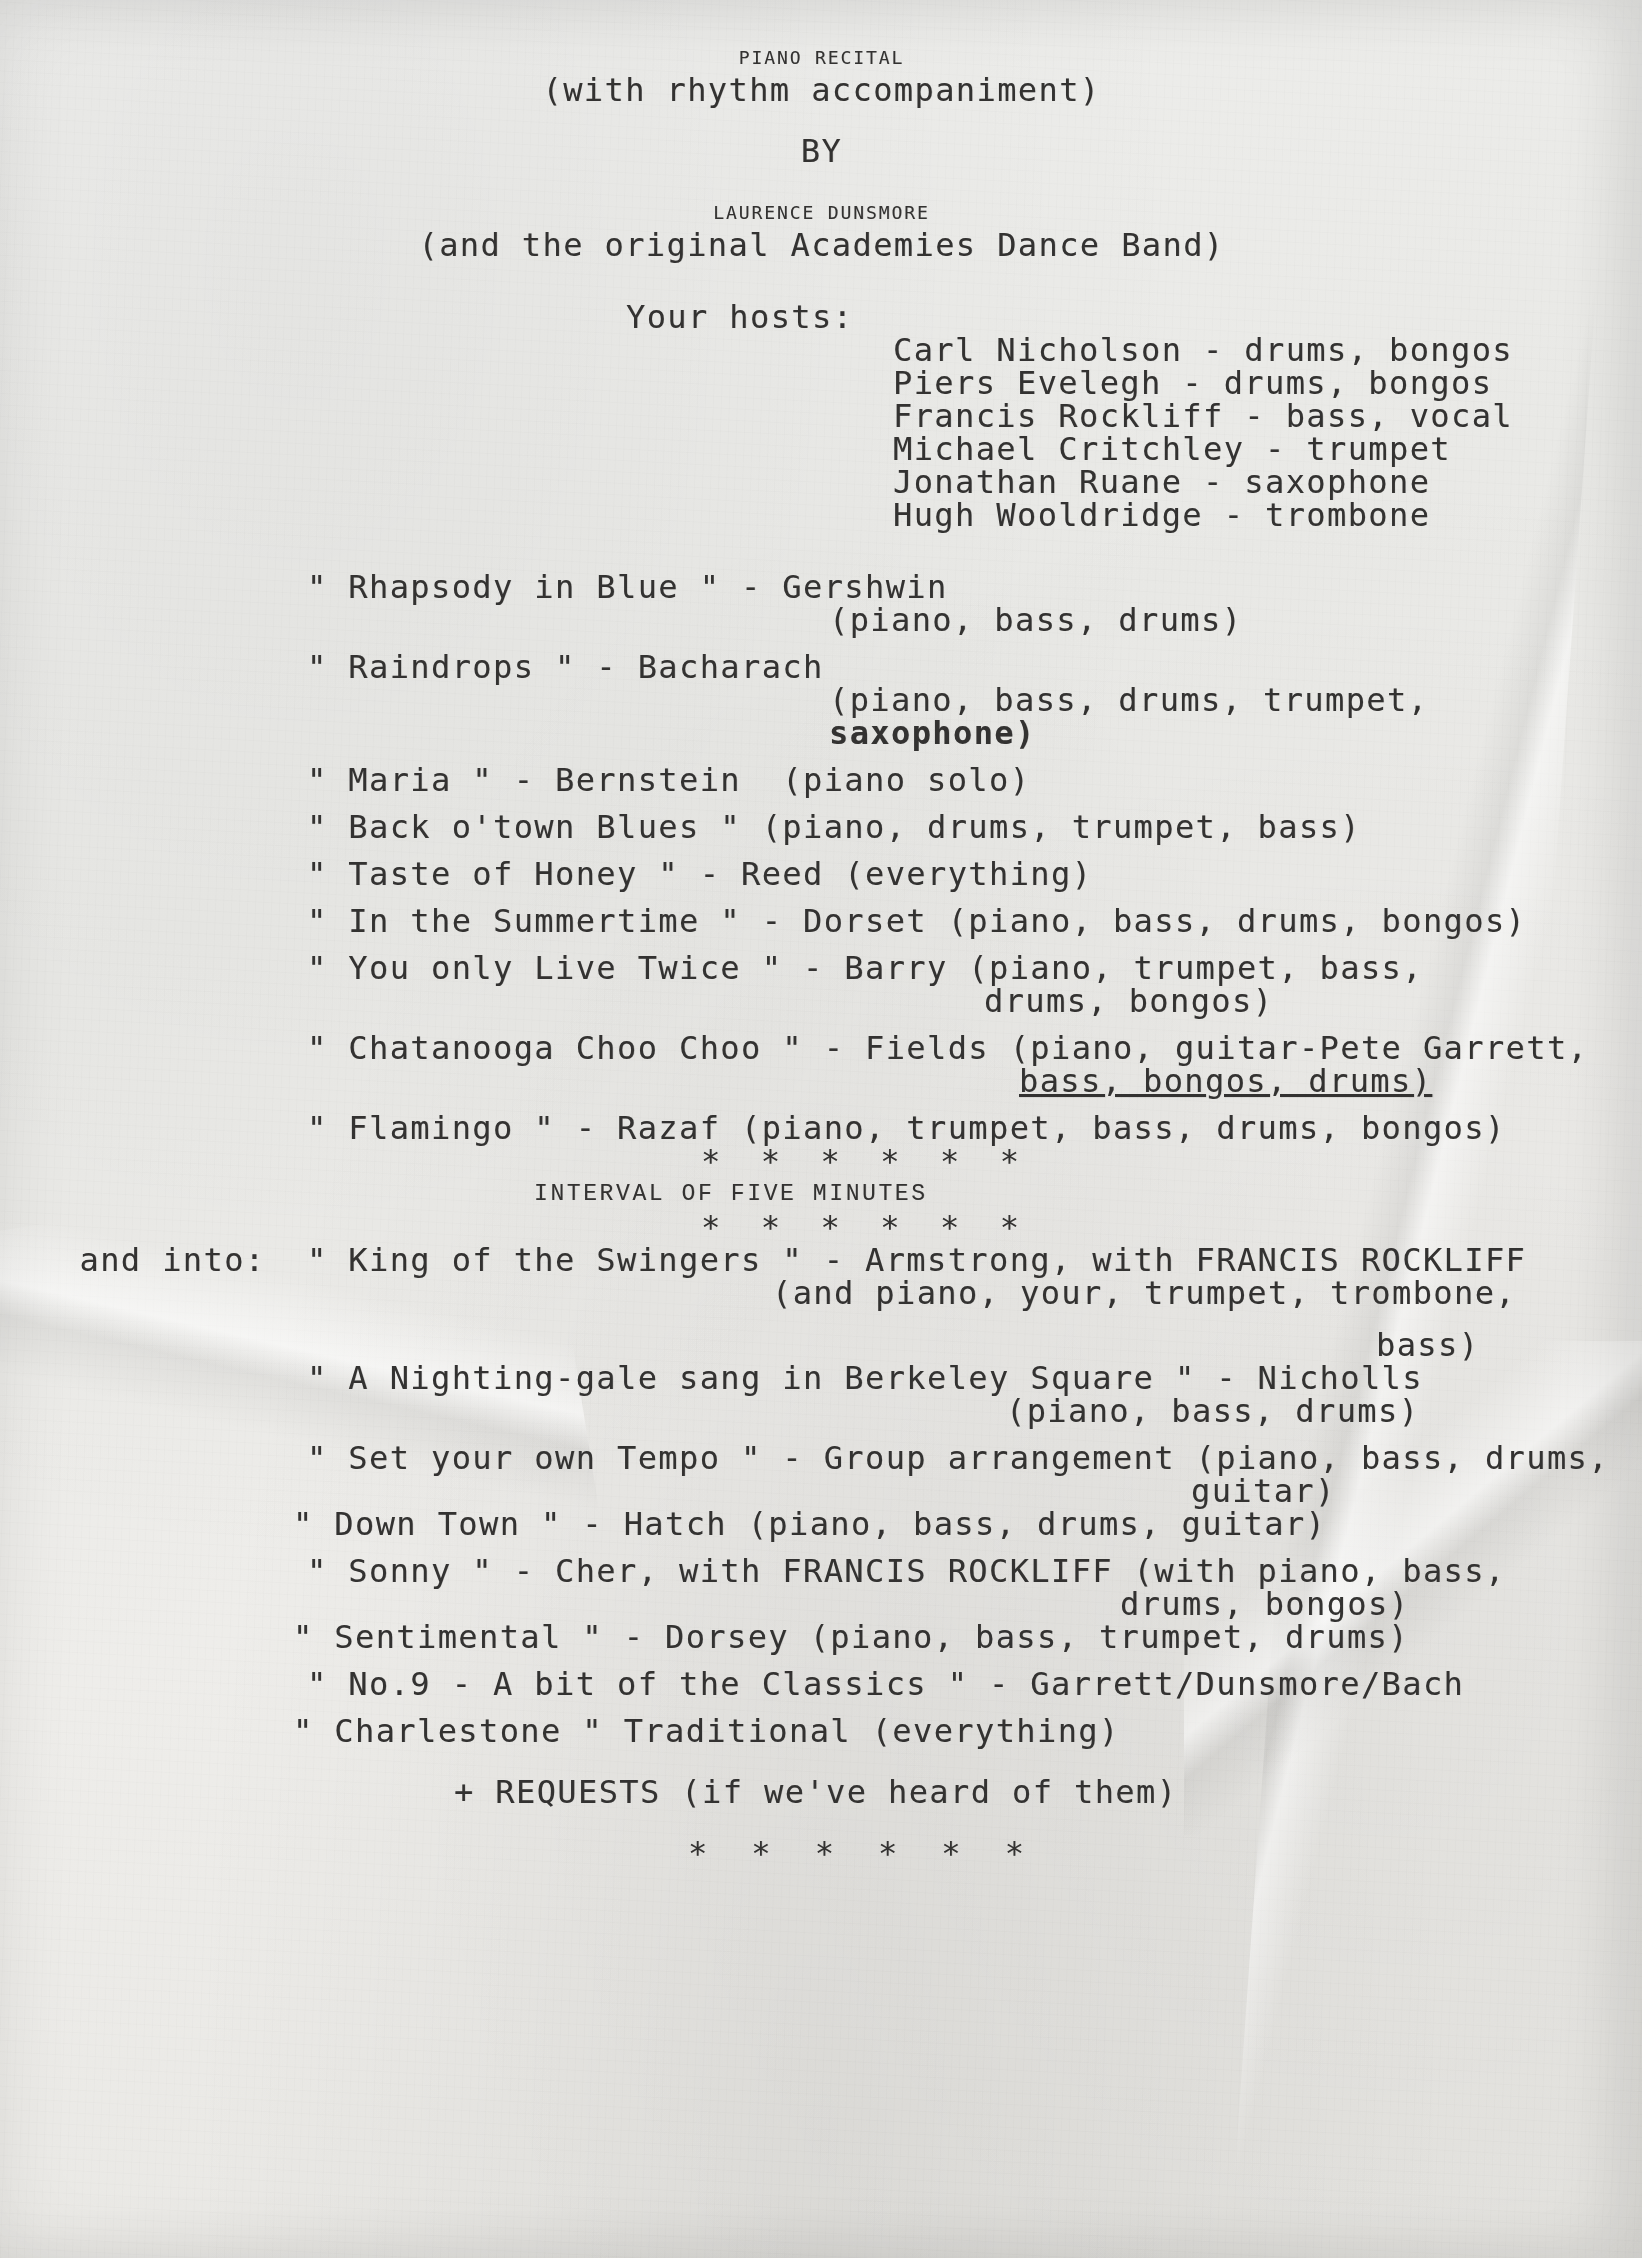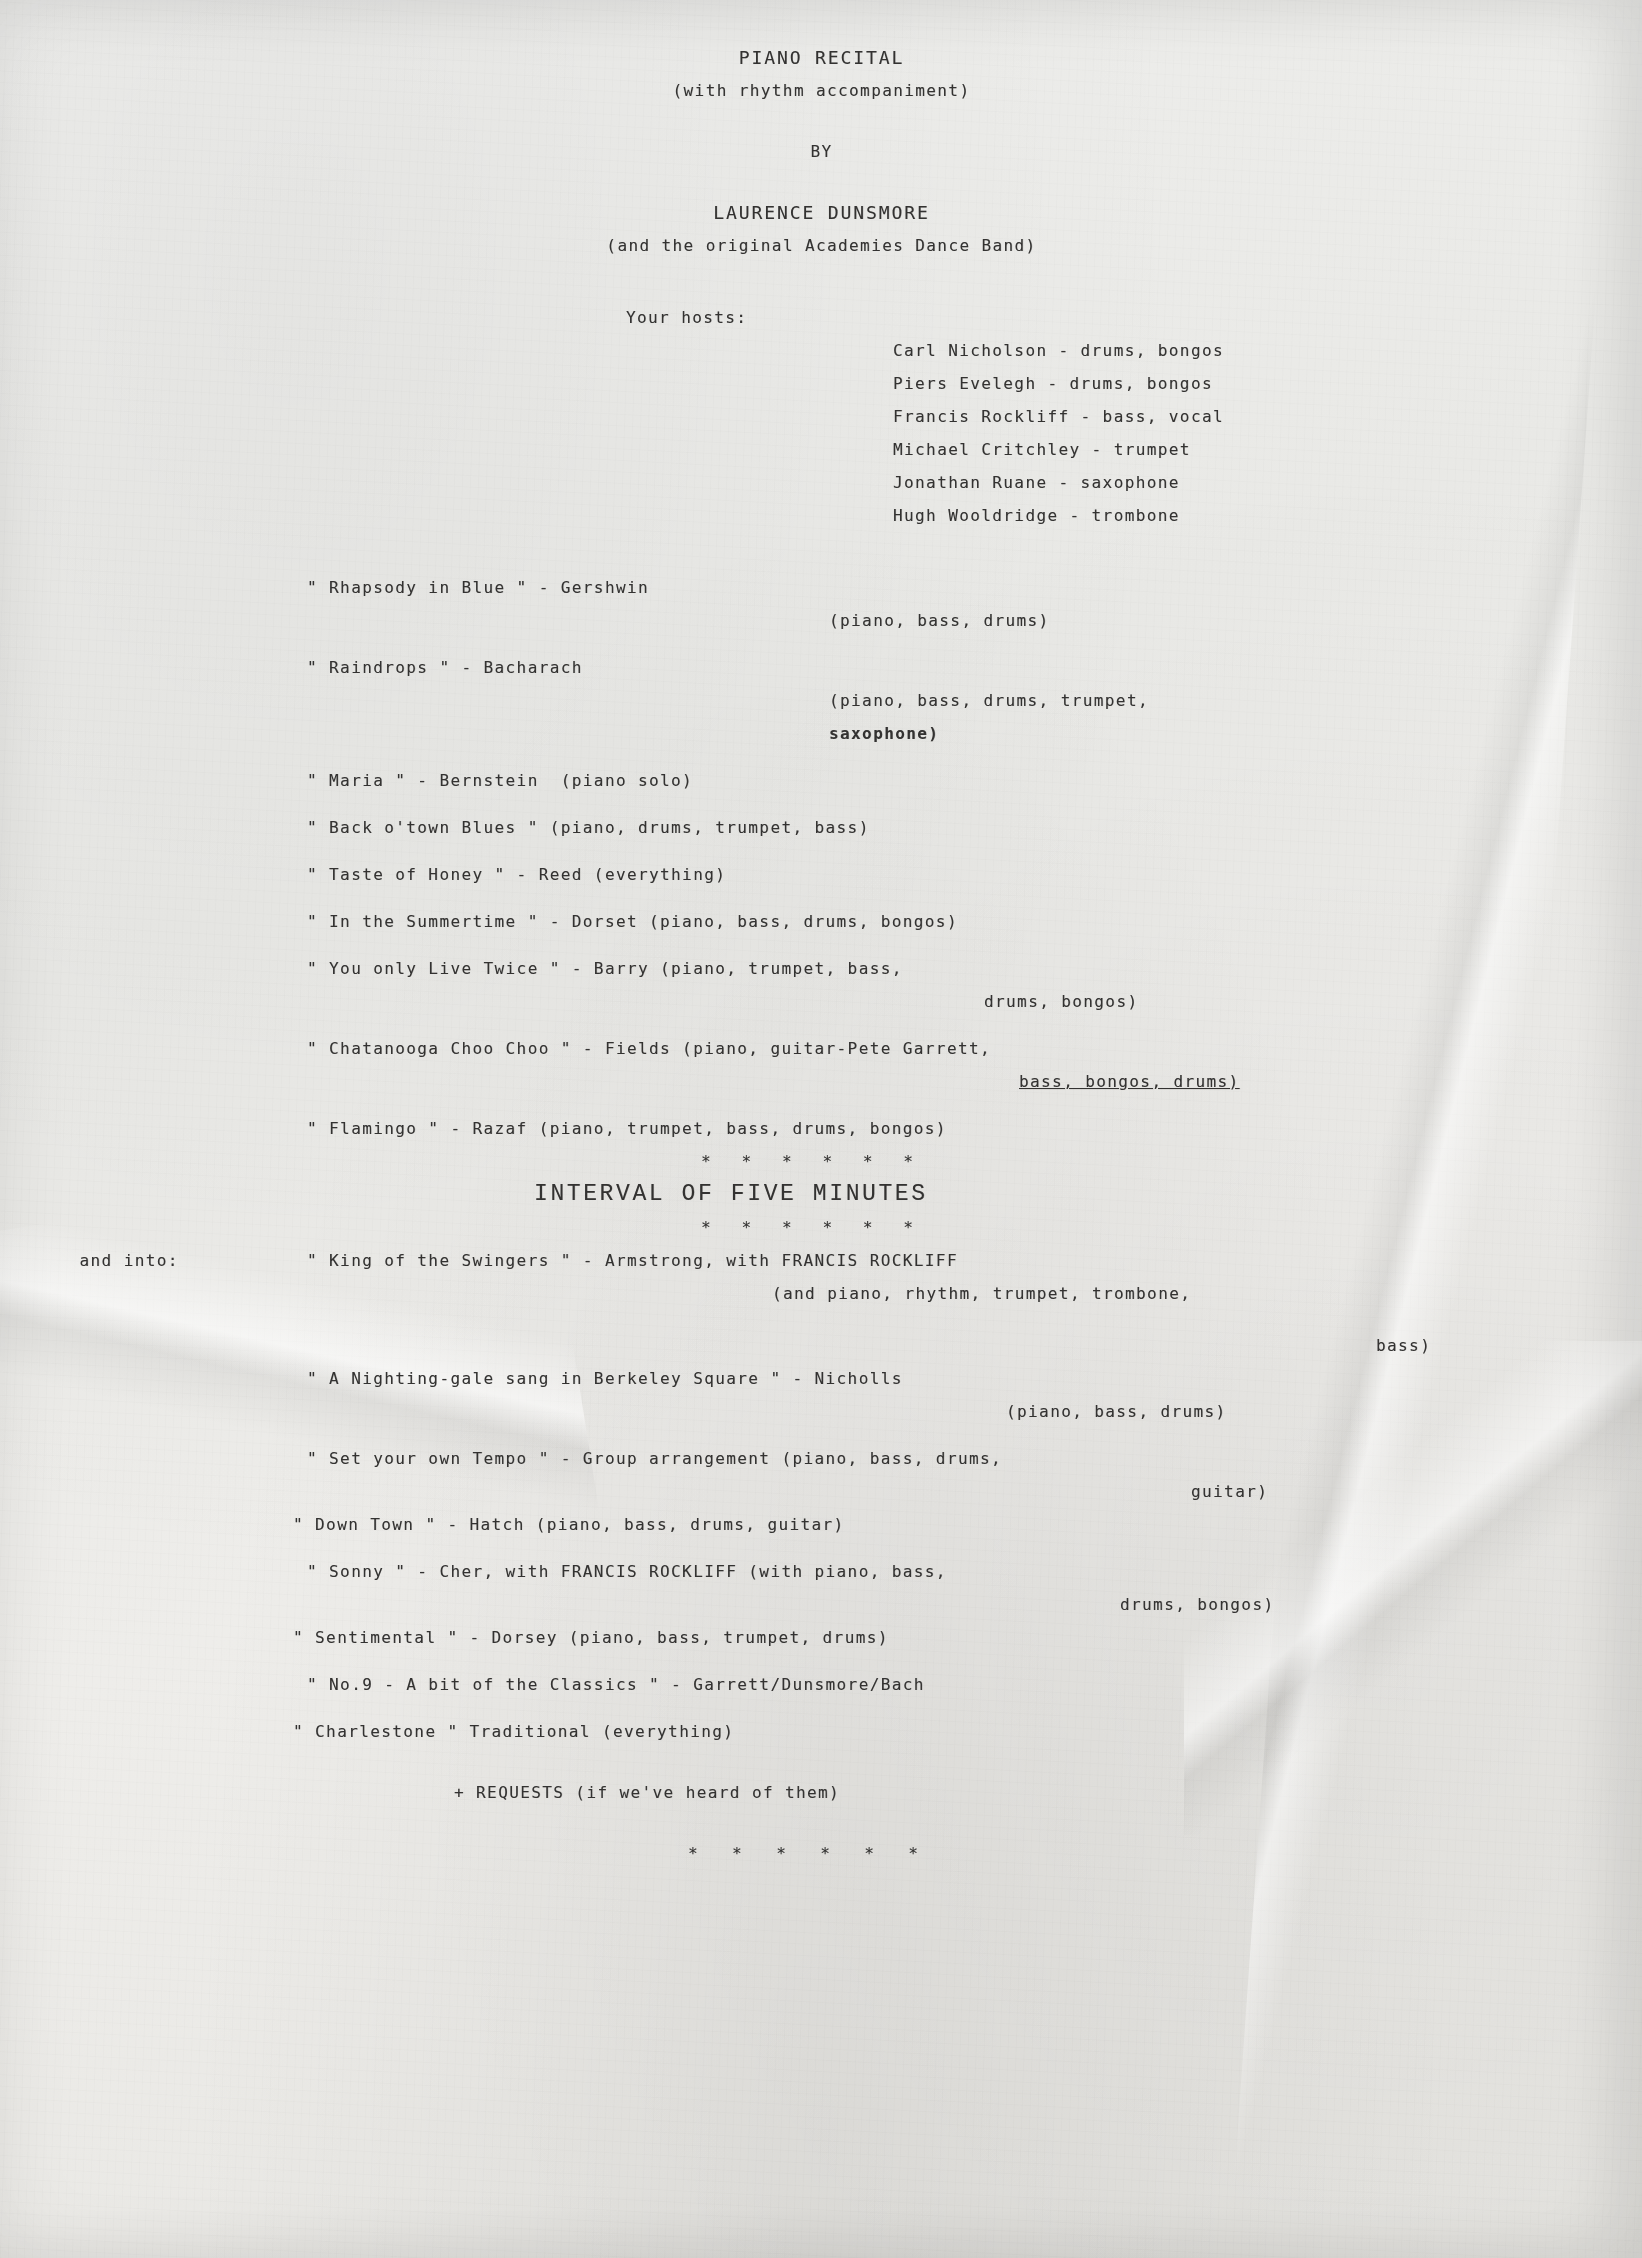--- a/index.html
+++ b/index.html
@@ -62,21 +62,21 @@
   }
 
   .content {
     position: relative;
     z-index: 3;
     padding: 41px 53px 0 53px;
   }
 
   .ln {
     white-space: pre;
-    font-size: 16px;
+    font-size: 32px;
     line-height: 33px;
     letter-spacing: 1.4px;
     color: #333231;
     text-shadow: 0.4px 0.3px 0 rgba(0,0,0,0.22);
   }
   .ln.big {
     font-size: 18px;
     letter-spacing: 1.9px;
   }
   .center { text-align: center; }
@@ -166,21 +166,21 @@
     <div class="blank-sm"></div>
 
     <div class="ln song">" Flamingo " - Razaf (piano, trumpet, bass, drums, bongos)</div>
 
     <div class="ln stars">* * * * * *</div>
     <div class="ln interval">INTERVAL OF FIVE MINUTES</div>
     <div class="ln stars">* * * * * *</div>
 
     <div class="ln andinto">and into:</div>
     <div class="ln song" style="margin-top:-33px;">" King of the Swingers " - Armstrong, with FRANCIS ROCKLIFF</div>
-    <div class="ln" style="padding-left:719px;">(and piano, rhythm, trumpet, trombone,</div>
+    <div class="ln" style="padding-left:719px;">(and piano, your, trumpet, trombone,</div>
     <div class="ln" style="padding-left:1323px;margin-top:19px;">bass)</div>
 
     <div class="ln song">" A Nighting-gale sang in Berkeley Square " - Nicholls</div>
     <div class="ln" style="padding-left:953px;">(piano, bass, drums)</div>
 
     <div class="blank-sm"></div>
 
     <div class="ln song">" Set your own Tempo " - Group arrangement (piano, bass, drums,</div>
     <div class="ln" style="padding-left:1138px;">guitar)</div>
 

